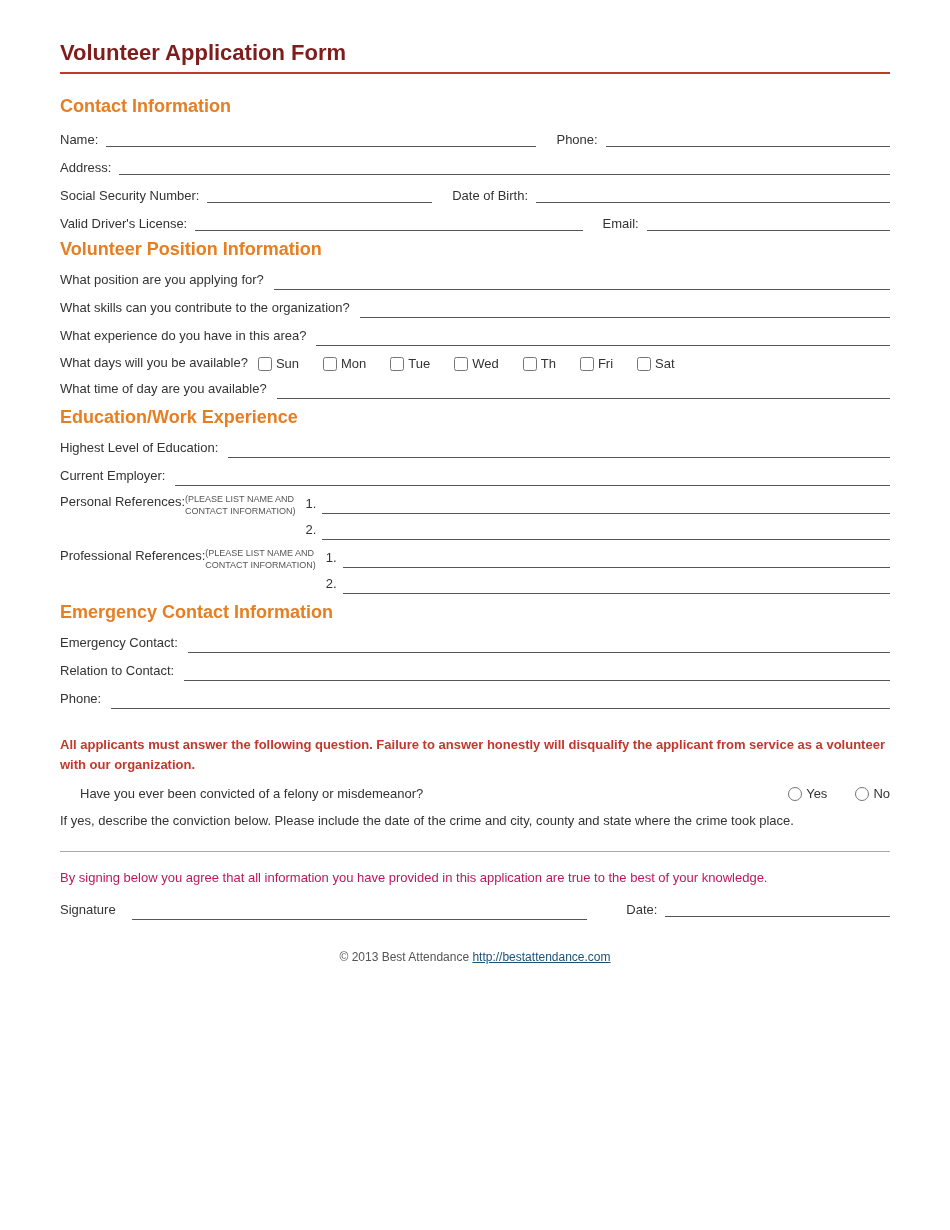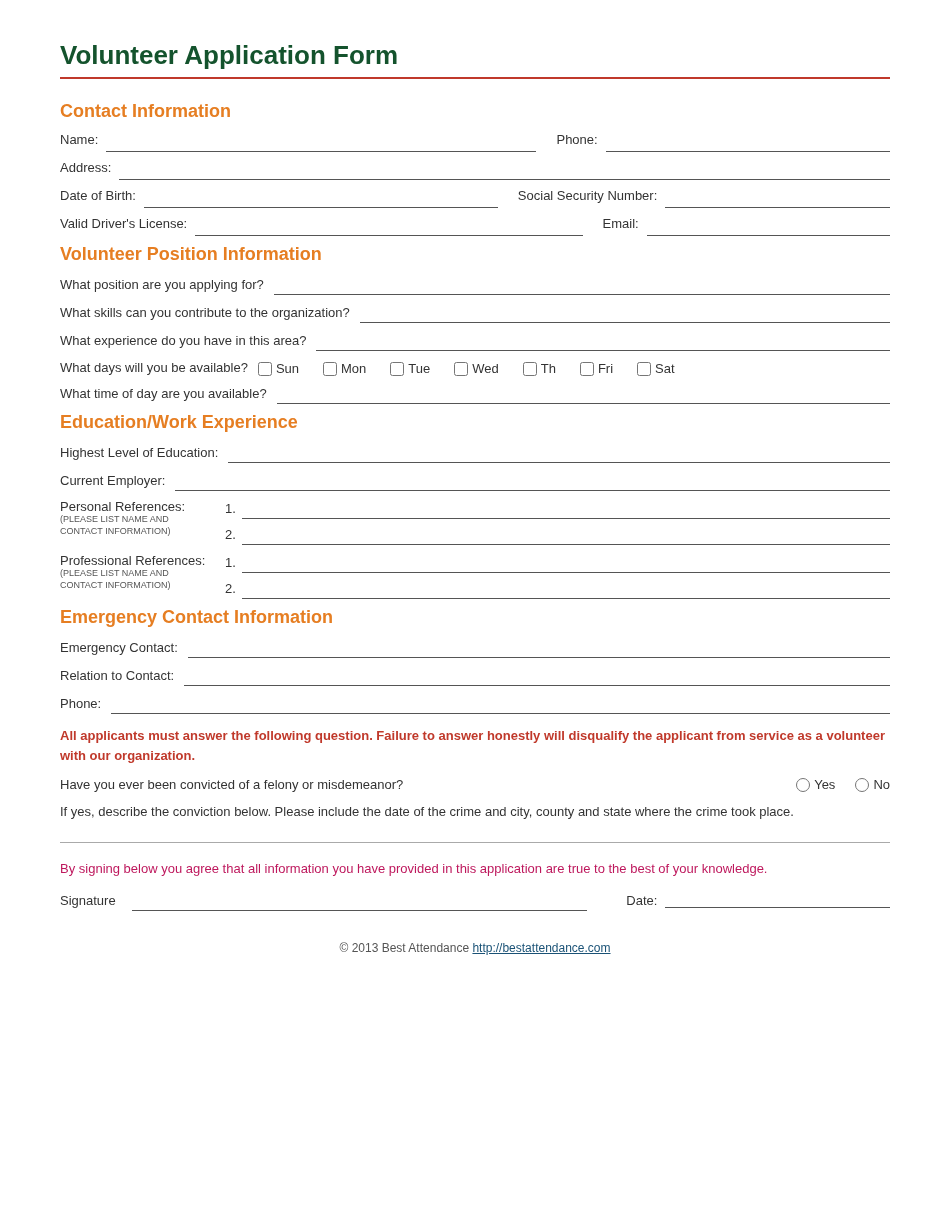--- a/index.html
+++ b/index.html
@@ -6,23 +6,23 @@
     body {
       font-family: Arial, sans-serif;
       background: #fff;
       color: #333;
       font-size: 13px;
       padding: 40px 60px;
       max-width: 950px;
       margin: 0 auto;
     }
     .page-title {
-      font-size: 26px;
+      font-size: 22px;
       font-weight: bold;
-      color: #14532d;
+      color: #7f1d1d;
       margin-bottom: 6px;
     }
     .title-underline {
       border: none;
       border-top: 2px solid #c0392b;
       margin-bottom: 22px;
     }
     .section-title {
       font-size: 18px;
       font-weight: bold;
@@ -51,21 +51,21 @@
       padding: 2px 2px;
     }
     .two-col {
       display: flex;
       gap: 20px;
       margin-bottom: 8px;
       align-items: baseline;
     }
     .two-col .col {
       display: flex;
-      align-items: flex-start;
+      align-items: flex-end;
       gap: 8px;
       flex: 1;
     }
     .days-row {
       display: flex;
       align-items: center;
       gap: 24px;
       flex-wrap: wrap;
       margin-top: 2px;
     }
@@ -83,21 +83,20 @@
       display: flex;
       align-items: baseline;
       margin-bottom: 8px;
       gap: 10px;
     }
     .refs-section {
       margin-bottom: 8px;
     }
     .refs-label-block {
       display: flex;
-      flex-direction: column;
       min-width: 155px;
     }
     .refs-label-small {
       font-size: 9px;
       text-transform: uppercase;
       color: #555;
       line-height: 1.3;
     }
     .refs-inputs {
       flex: 1;
@@ -107,37 +106,38 @@
     }
     .ref-input-row {
       display: flex;
       align-items: baseline;
       gap: 6px;
     }
     .warning-text {
       color: #c0392b;
       font-weight: bold;
       font-size: 13px;
-      margin: 12px 0 12px 0;
+      margin: 26px 0 12px 0;
       line-height: 1.5;
     }
     .conviction-row {
       display: flex;
       align-items: center;
       gap: 20px;
       margin-bottom: 10px;
     }
     .conviction-label {
       font-size: 13px;
       color: #333;
       flex: 1;
+      margin-left: 20px;
     }
     .radio-group {
       display: flex;
-      gap: 20px;
+      gap: 28px;
     }
     .radio-item {
       display: flex;
       align-items: center;
       gap: 4px;
       font-size: 13px;
     }
     .radio-item input[type="radio"] {
       width: 14px;
       height: 14px;
@@ -213,26 +213,26 @@
 </div>
 
 <div class="two-col">
   <div class="col">
     <span class="form-label">Address:</span>
     <input class="form-underline" type="text" style="">
   </div>
 </div>
 
 <div class="two-col">
+  <div class="col" style="flex:0.85">
+    <span class="form-label">Social Security Number:</span>
+    <input class="form-underline" type="text" style="">
+  </div>
   <div class="col">
     <span class="form-label">Date of Birth:</span>
-    <input class="form-underline" type="text" style="">
-  </div>
-  <div class="col" style="flex:0.85">
-    <span class="form-label">Social Security Number:</span>
     <input class="form-underline" type="text" style="">
   </div>
 </div>
 
 <div class="two-col">
   <div class="col">
     <span class="form-label">Valid Driver's License:</span>
     <input class="form-underline" type="text" style="">
   </div>
   <div class="col" style="flex:0.55">

